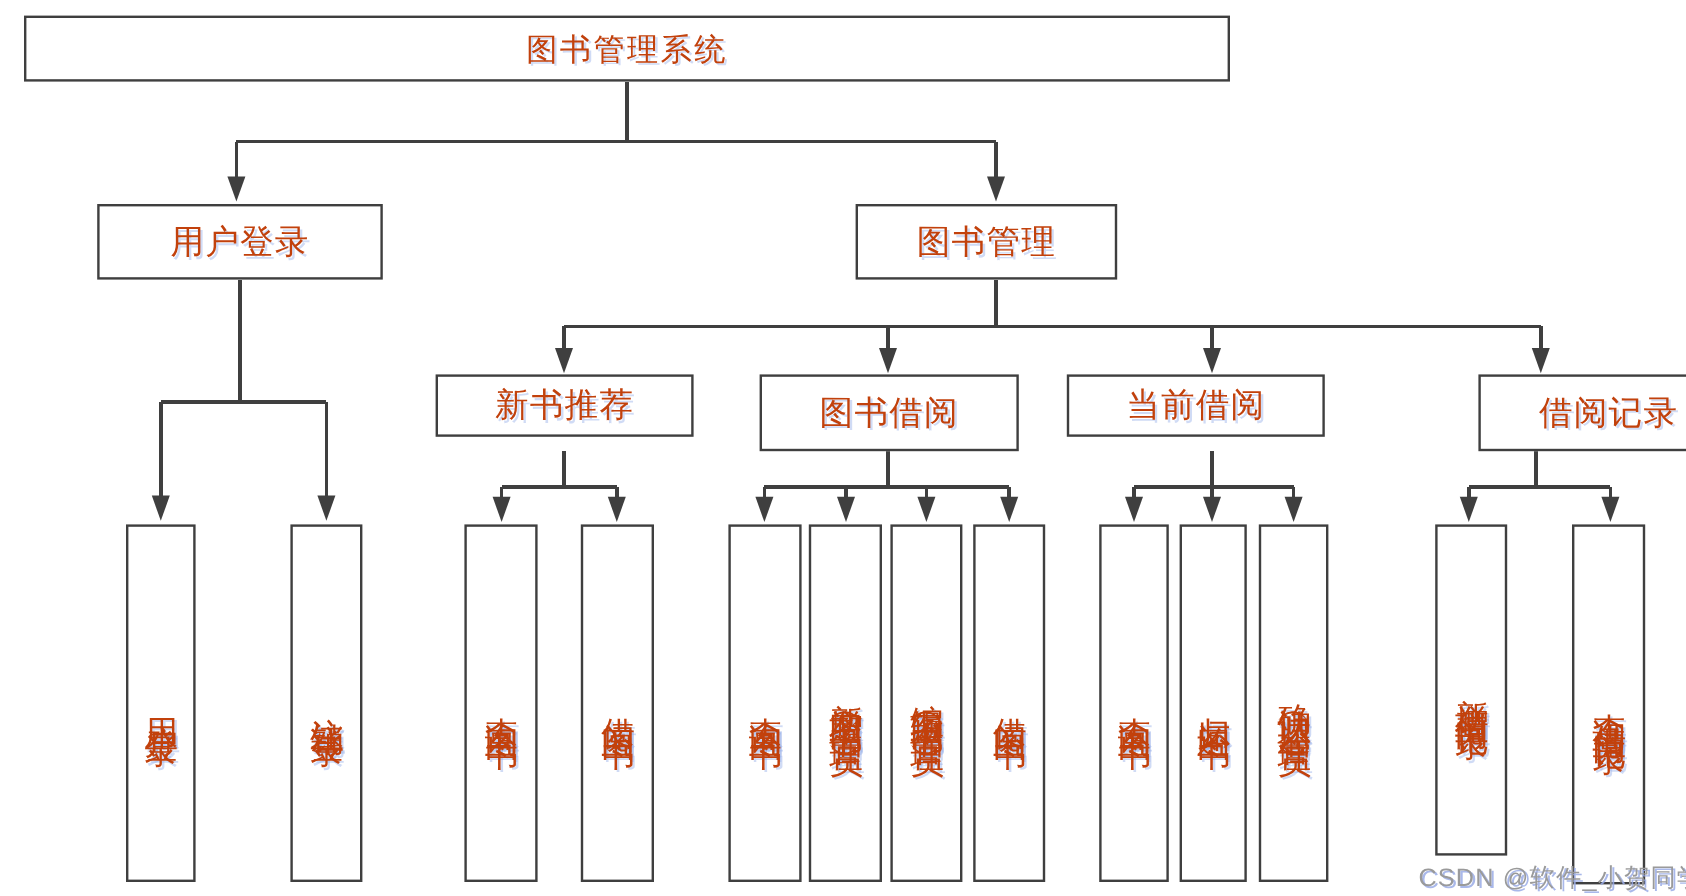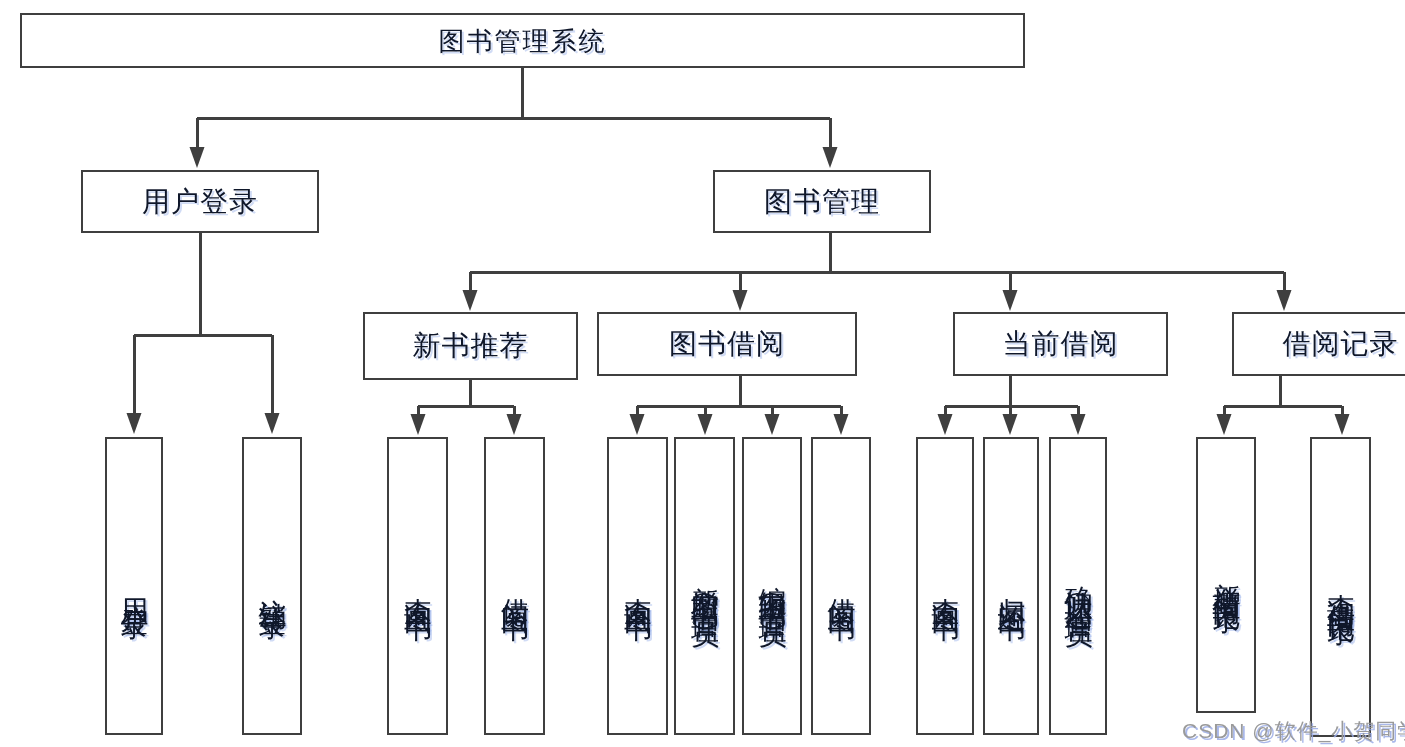--- a/index.html
+++ b/index.html
@@ -19,21 +19,21 @@
   }
   .box {
     position: absolute;
     box-sizing: border-box;
     background: #ffffff;
     border: 2.5px solid #3f3f3f;
     display: flex;
     align-items: center;
     justify-content: center;
     z-index: 2;
-    color: #0f172a;
+    color: #c2410c;
   }
   .box span {
     line-height: 1;
     text-shadow: 2px 2px 0 rgba(150, 175, 232, 0.45);
     white-space: nowrap;
   }
   .box.h span { font-size: 28px; letter-spacing: 1px; }
   .box.root span { font-size: 26px; letter-spacing: 2px; }
   .box.v span {
     writing-mode: vertical-rl;
@@ -127,27 +127,27 @@
     <span>图书管理系统</span>
   </div>
 
   <div class="box h" style="left:81px;top:170px;width:238px;height:63px">
     <span>用户登录</span>
   </div>
   <div class="box h" style="left:713px;top:170px;width:218px;height:63px">
     <span>图书管理</span>
   </div>
 
-  <div class="box h" style="left:363px;top:312px;width:215px;height:68px">
+  <div class="box h" style="left:363px;top:312px;width:215px;height:52px">
     <span>新书推荐</span>
   </div>
-  <div class="box h" style="left:597px;top:312px;width:260px;height:64px">
+  <div class="box h" style="left:633px;top:312px;width:216px;height:64px">
     <span>图书借阅</span>
   </div>
-  <div class="box h" style="left:953px;top:312px;width:215px;height:64px">
+  <div class="box h" style="left:889px;top:312px;width:215px;height:52px">
     <span>当前借阅</span>
   </div>
   <div class="box h" style="left:1232px;top:312px;width:217px;height:64px">
     <span>借阅记录</span>
   </div>
 
   <div class="box v" style="left:105px;top:437px;width:58px;height:298px">
     <span>用户登录</span>
   </div>
   <div class="box v" style="left:242px;top:437px;width:60px;height:298px">

